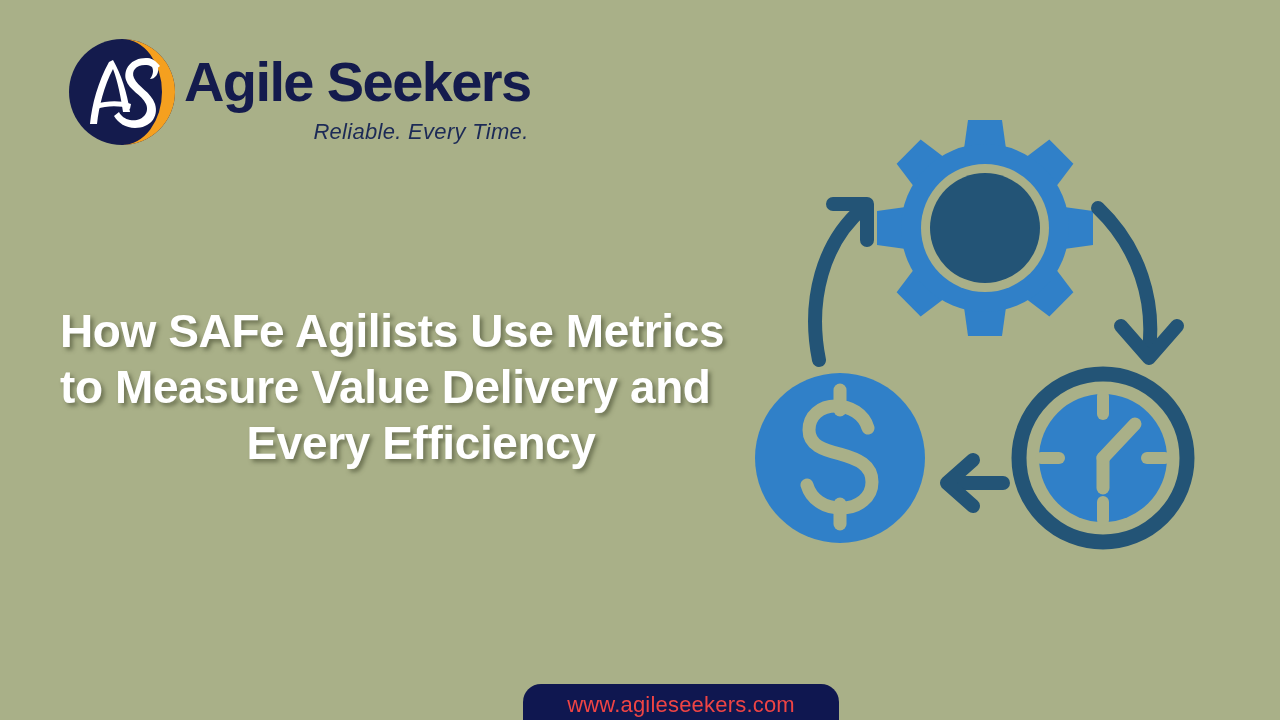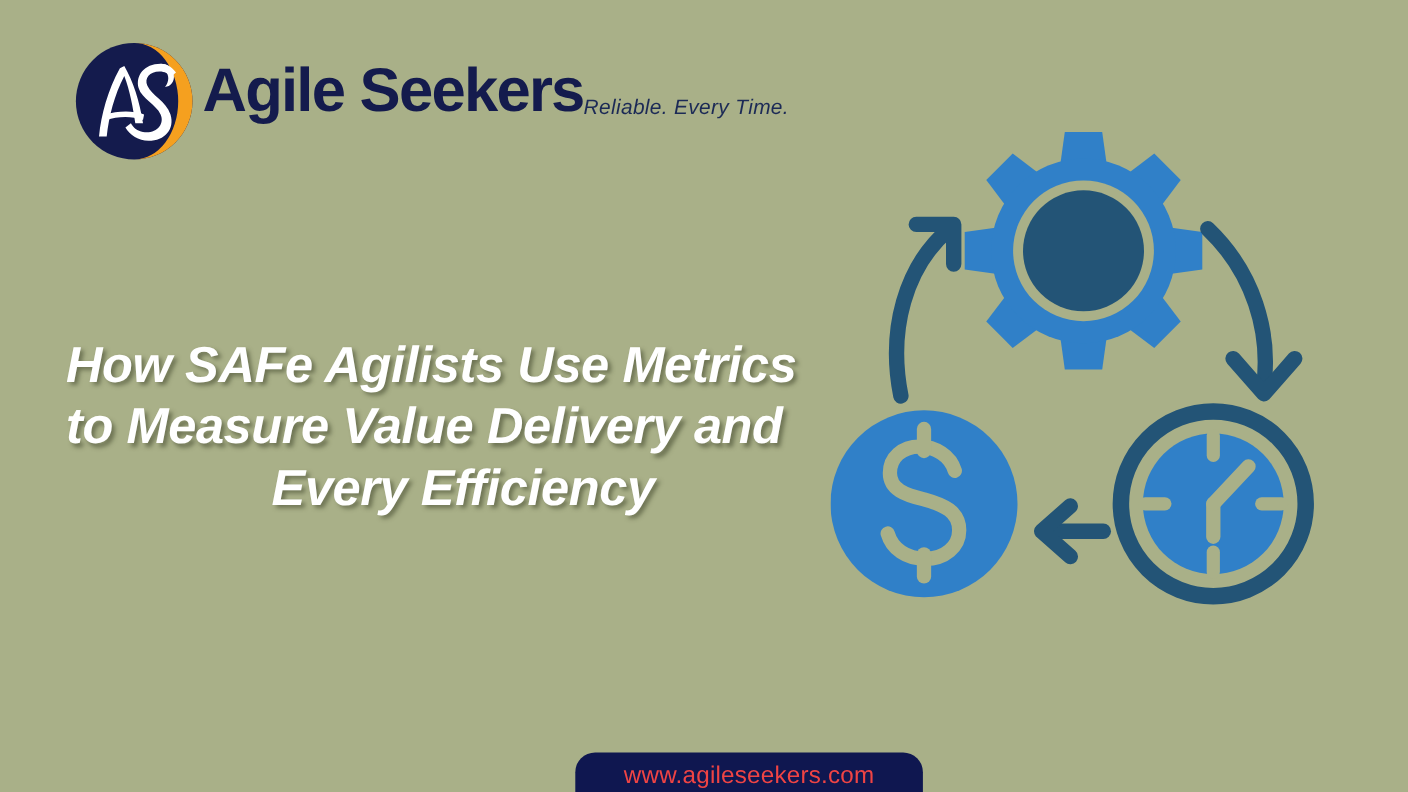--- a/index.html
+++ b/index.html
@@ -29,52 +29,51 @@
   #logo-mark {
     width: 108px;
     height: 108px;
     flex: 0 0 auto;
     display: block;
   }
   #logo-text-block {
     margin-left: 8px;
     padding-top: 16px;
     display: flex;
-    flex-direction: row;
+    flex-direction: column;
     align-items: flex-end;
   }
   #brand-name {
     font-size: 56px;
     font-weight: 700;
     color: #141b4d;
     letter-spacing: -1.6px;
     line-height: 1;
     white-space: nowrap;
   }
   #brand-tagline {
     margin-top: 9px;
     margin-right: 2px;
-    font-size: 19px;
+    font-size: 22px;
     font-style: italic;
     font-weight: 500;
     color: #1c2a56;
     letter-spacing: 0.3px;
     white-space: nowrap;
   }
 
   
   #headline {
     position: absolute;
     left: 60px;
     top: 272px;
     width: 722px;
     text-align: center;
     font-size: 46px;
     font-weight: 700;
-    font-style: italic;
     line-height: 1.22;
     color: #ffffff;
     letter-spacing: -0.4px;
     text-shadow: 3px 3px 4px rgba(60, 65, 40, 0.55);
   }
   #headline .hl-line { display: block; white-space: nowrap; }
   #headline .hl-line.l1 { text-align: left; }
   #headline .hl-line.l2 { text-align: left; }
   #headline .hl-line.l3 { text-align: center; }
 

